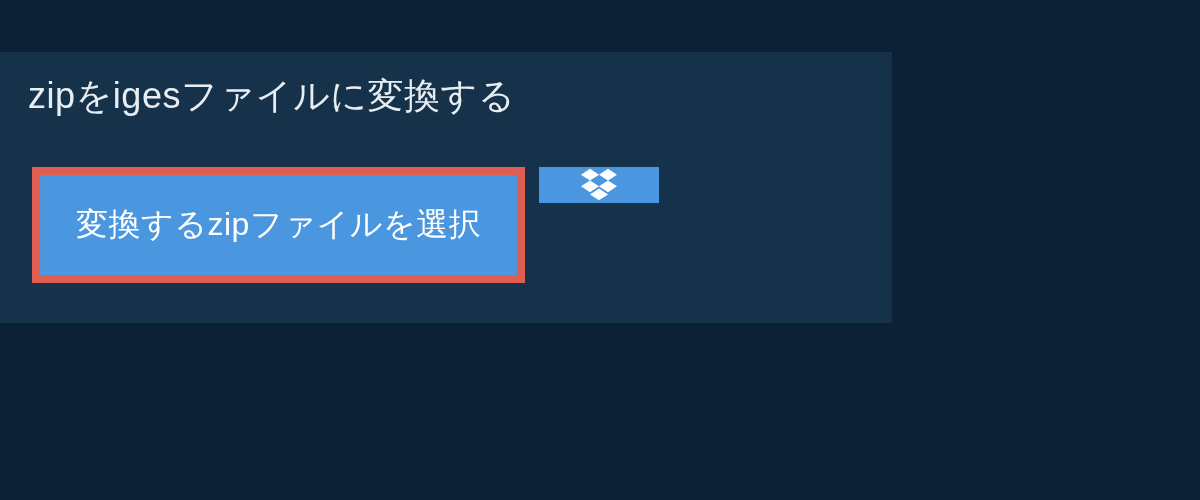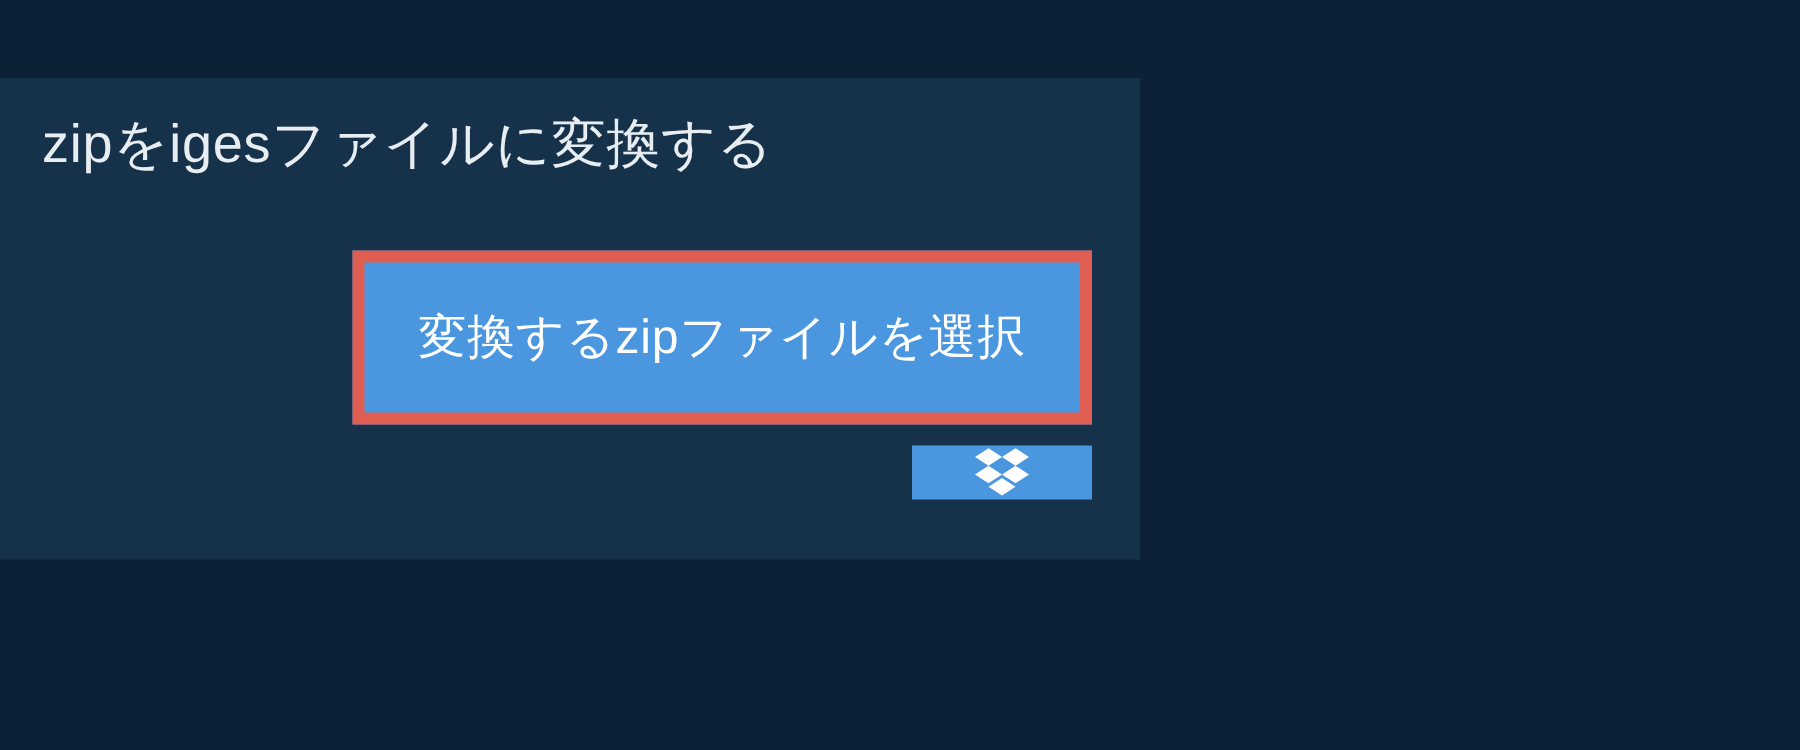--- a/index.html
+++ b/index.html
@@ -9,42 +9,41 @@
     }
     body {
       width: 1200px;
       height: 500px;
       background-color: #0d2136;
       font-family: -apple-system, BlinkMacSystemFont, "Segoe UI", "Helvetica Neue", Arial, sans-serif;
       overflow: hidden;
     }
     .panel {
       background-color: #16324b;
-      width: 760px;
+      width: 892px;
       margin-top: 52px;
       padding-bottom: 40px;
     }
     .title-bar {
       background-color: #16324b;
       padding: 20px 28px 28px 28px;
       width: 625px;
     }
     .title-text {
       color: #e8edf2;
       font-size: 36px;
       font-weight: 400;
       letter-spacing: 0.5px;
     }
     .button-row {
       display: flex;
       gap: 14px;
       padding: 0 32px;
       margin-top: 18px;
-      align-items: flex-end;
-      flex-direction: column;
+      align-items: flex-start;
     }
     .select-button {
       background-color: #4a97e0;
       border: 8px solid #e05d52;
       padding: 28px 36px;
       color: #ffffff;
       font-size: 32px;
       font-weight: 400;
       cursor: pointer;
       letter-spacing: 0.5px;

